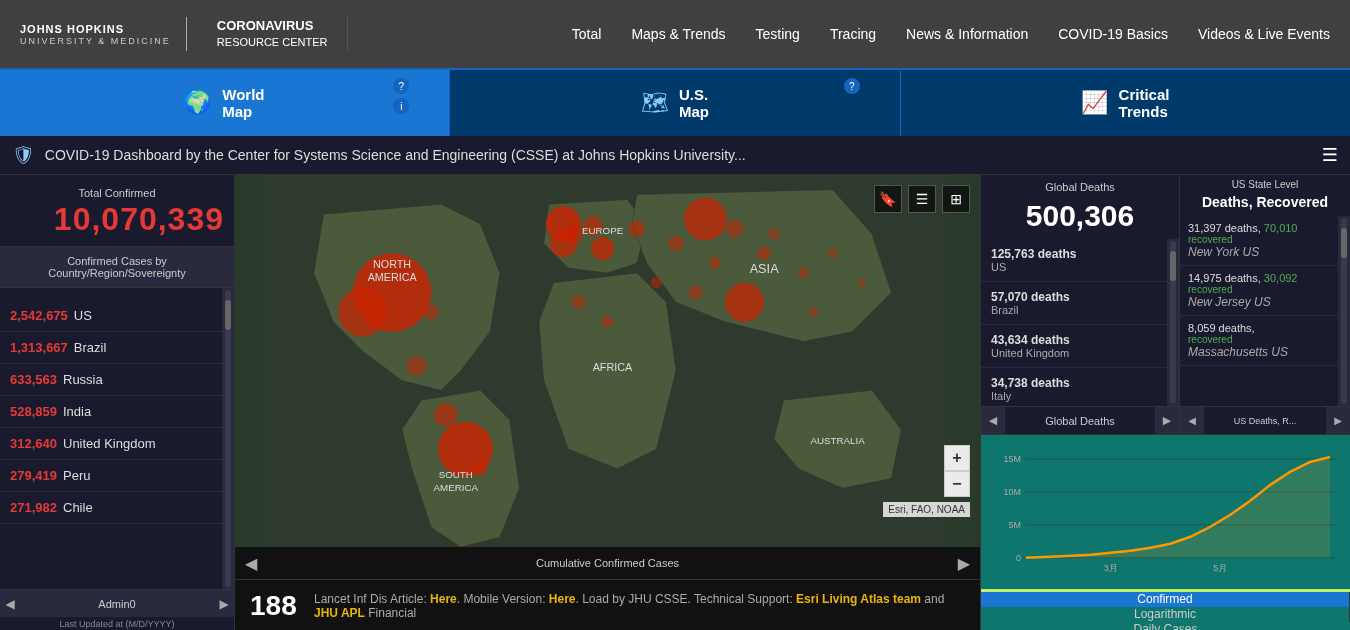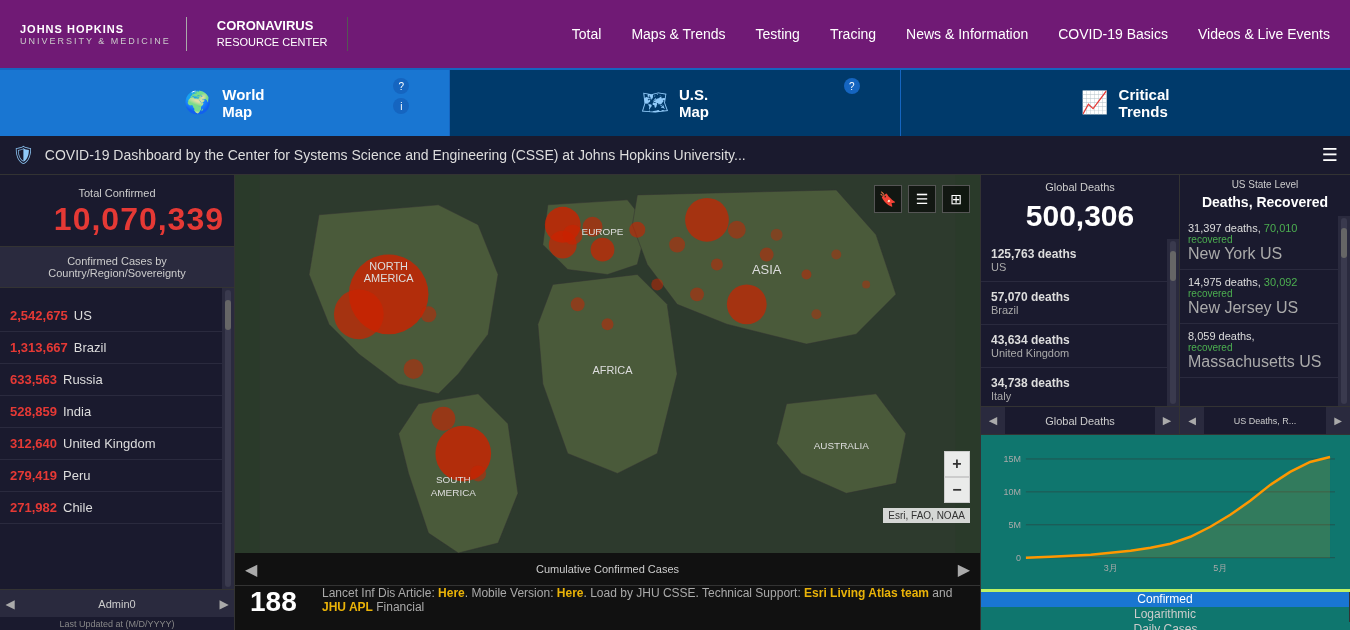--- a/index.html
+++ b/index.html
@@ -1,20 +1,20 @@
 <!DOCTYPE html>
 <html><head>
   <meta charset="utf-8">
   <style>
     * { margin: 0; padding: 0; box-sizing: border-box; }
     body { font-family: Arial, sans-serif; background: #1a1a2e; color: #fff; width: 1350px; height: 630px; overflow: hidden; }
 
     
     .top-nav {
-      background: #701a75;
+      background: #404040;
       display: flex;
       align-items: center;
       height: 68px;
       padding: 0 20px;
       justify-content: space-between;
     }
     .logo-area {
       display: flex;
       align-items: center;
       border-right: 1px solid #555;
@@ -309,28 +309,29 @@
       flex: 1;
     }
     .arrow-btn {
       color: #aaa;
       cursor: pointer;
       font-size: 16px;
     }
 
     
     .info-bar {
-      height: 46px;
+      height: 52px;
       background: #111;
       display: flex;
+      align-items: center;
       padding: 0 15px;
       border-top: 1px solid #333;
       font-size: 12px;
       color: #aaa;
-      gap: 22px;
+      gap: 14px;
     }
     .info-number {
       font-size: 28px;
       font-weight: bold;
       color: #fff;
       min-width: 50px;
     }
     .info-link { color: #eab308; cursor: pointer; font-weight: bold; }
 
     
@@ -434,21 +435,22 @@
       font-size: 11px;
     }
     .state-deaths {
       color: #ddd;
     }
     .state-recovered {
       color: #4caf50;
     }
     .state-name {
       color: #aaa;
-      font-size: 16px;
+      font-size: 12px;
+      font-style: italic;
     }
     .state-nav {
       display: flex;
       align-items: center;
       border-top: 1px solid #333;
       height: 28px;
       font-size: 10px;
     }
     .state-nav-label {
       flex: 1;

